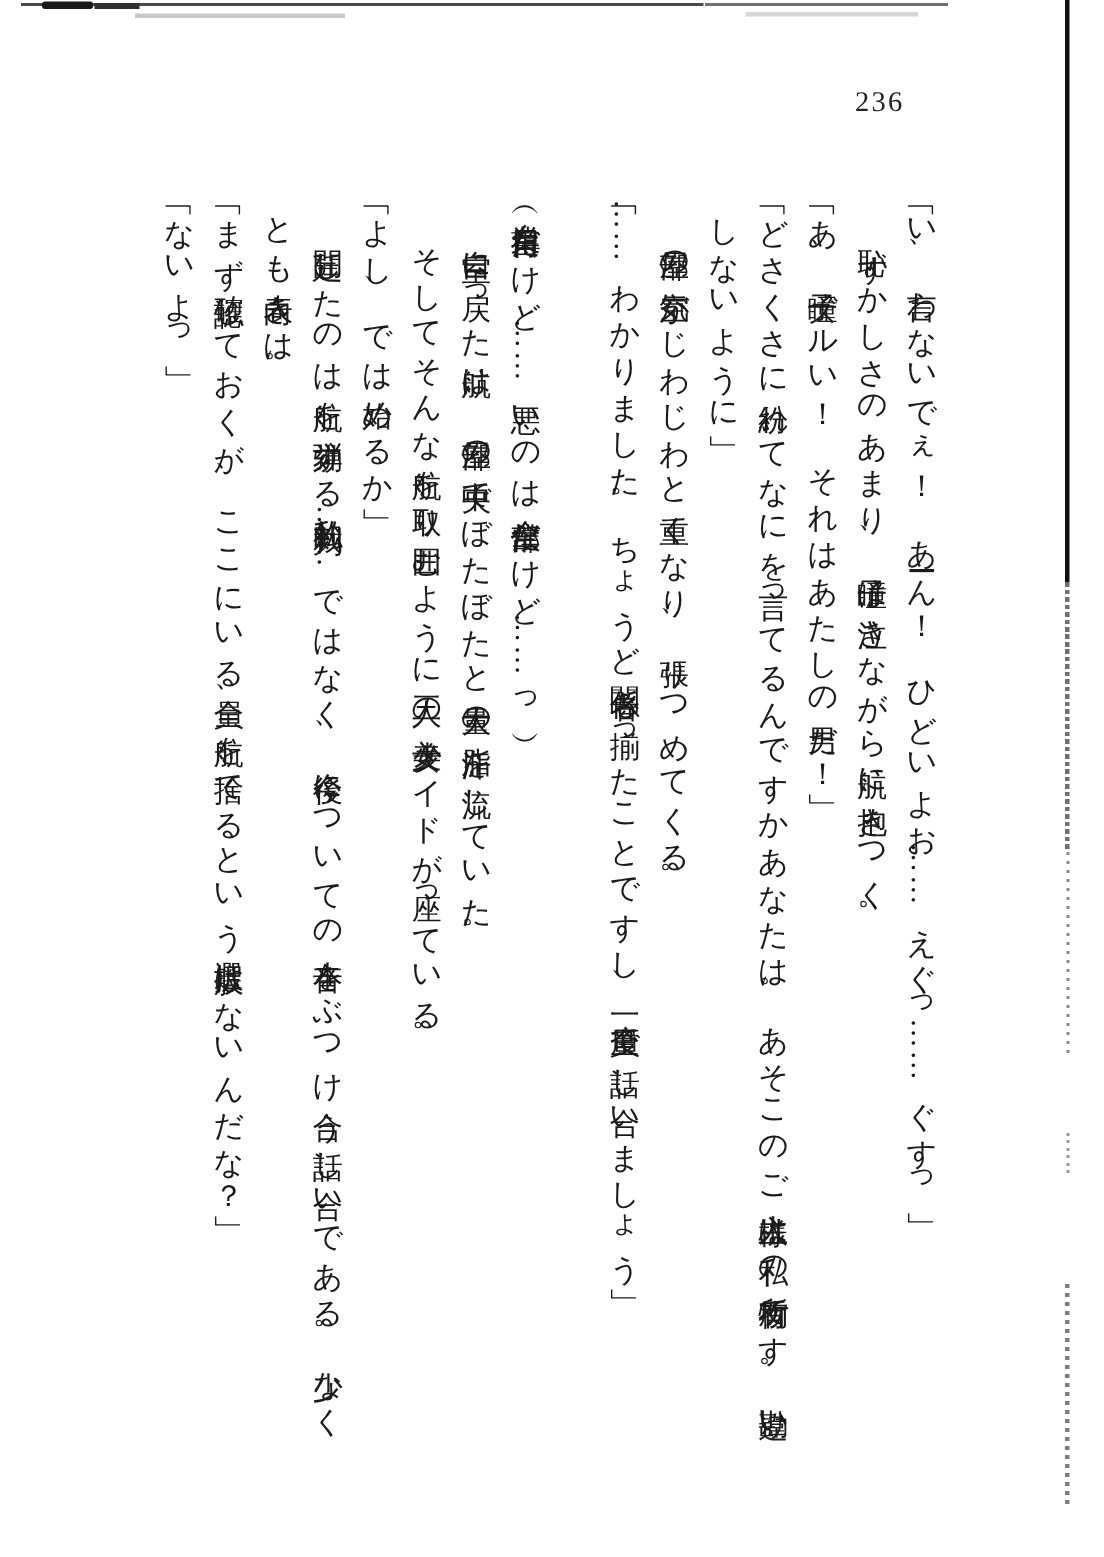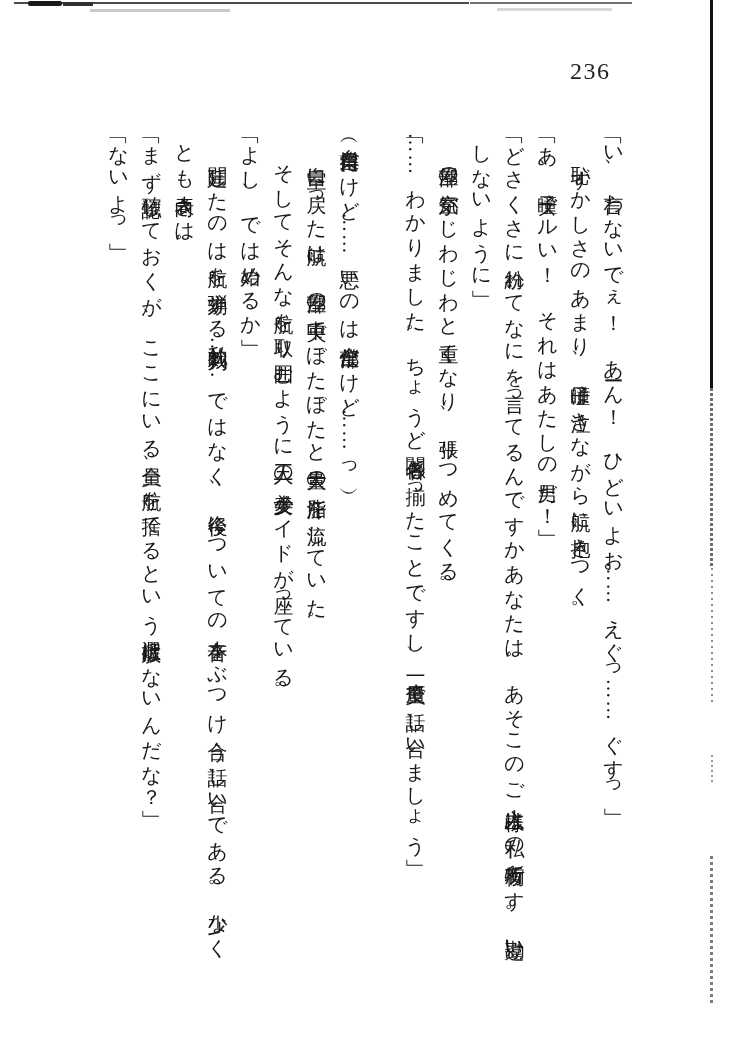--- a/index.html
+++ b/index.html
@@ -6,21 +6,21 @@
   body {
     width: 736px; height: 1038px;
     background: #ffffff;
     position: relative;
     overflow: hidden;
     font-family: "Liberation Serif", "DejaVu Serif", serif;
   }
   .page-number {
     position: absolute;
     top: 58px; left: 570px;
-    font-size: 24px;
+    font-size: 19px;
     color: #222222;
     letter-spacing: 1.5px;
   }
   .text-block {
     position: absolute;
     top: 131px; right: 106px;
     height: 828px;
     writing-mode: vertical-rl;
     text-orientation: mixed;
     font-size: 20px;

